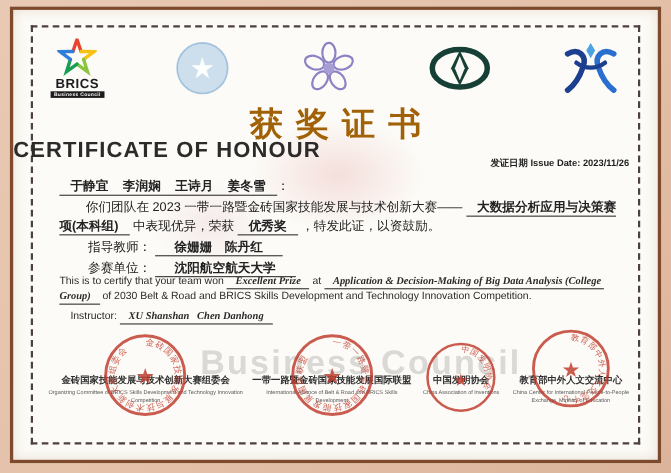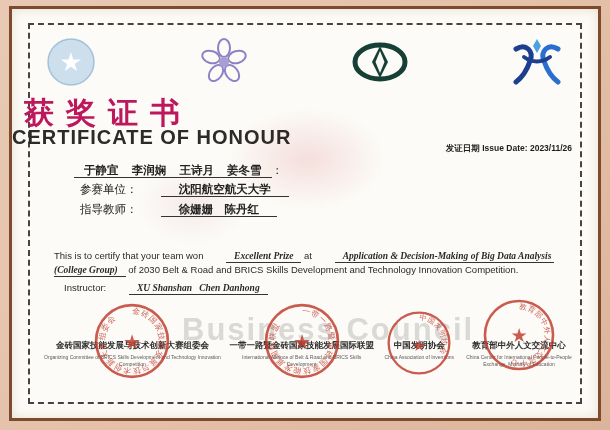--- a/index.html
+++ b/index.html
@@ -28,31 +28,31 @@
   .wm-text{position:absolute;left:170px;top:303px;font-size:31px;font-weight:800;
     color:rgba(170,170,170,.42);letter-spacing:2px;white-space:nowrap;}
   
   .logo-row{position:absolute;left:34px;right:34px;top:24px;height:58px;
     display:flex;align-items:center;justify-content:space-between;}
   .brics-logo{display:flex;flex-direction:column;align-items:center;line-height:1;}
   .brics-logo .word{font-size:12px;font-weight:800;letter-spacing:.5px;color:#1c1c1c;margin-top:1px;font-family:"Liberation Sans",sans-serif;}
   .brics-logo .sub{font-size:4.5px;font-weight:700;color:#f5f5f5;background:#1c1c1c;padding:1px 3px;margin-top:1px;letter-spacing:.3px;}
   .emblem{display:flex;align-items:center;justify-content:center;}
   
-  .title-cn{position:absolute;left:0;right:0;top:84px;text-align:left;
+  .title-cn{position:absolute;left:0;right:0;top:84px;text-align:center;
     font-family:"Liberation Serif",serif;font-weight:700;font-size:30px;letter-spacing:12px;
-    color:#be185d;text-indent:12px;}
+    color:#a16207;text-indent:12px;}
   .title-en{position:absolute;left:0;right:0;top:117px;text-align:left;
     font-size:20px;font-weight:700;color:#2d2a2a;letter-spacing:1px;}
   
   .meta{position:absolute;right:26px;top:133px;font-size:8.5px;font-weight:700;color:#1d1d1d;line-height:1.55;}
   .meta .row{white-space:nowrap;}
   
   .body-cn{position:absolute;left:42px;right:30px;top:153px;font-size:11.5px;color:#222;line-height:1.42;}
-  .u{border-bottom:1.2px solid #333;margin-left:20px;}
+  .u{border-bottom:1.2px solid #333;}
   .names-cn{font-weight:700;padding:0 10px 1px;word-spacing:10px;}
   .para-cn{margin-top:3px;text-indent:24px;}
   .val-cn{font-weight:700;padding:0 10px 1px;}
   .label-line{margin-top:3px;padding-left:26px;}
   .label-line .val-cn{padding:0 18px 1px;word-spacing:8px;}
   
   .body-en{position:absolute;left:42px;right:30px;top:238px;font-size:9.5px;color:#2a2a2a;line-height:1.5;}
   .en-names{font-family:"Liberation Serif",serif;font-style:italic;font-weight:700;
     padding:0 12px 1px;white-space:pre-wrap;}
   .val-en{font-family:Liberation Serif, serif;font-style:italic;font-weight:700;padding:0 8px 1px;white-space:pre-wrap;}
@@ -72,20 +72,31 @@
 <body>
 
 <div class="sheet">
   <div class="inner-border"></div>
 
   <div class="wm-blob1"></div>
   <div class="wm-blob2"></div>
   <div class="wm-text">Business Council</div>
 
   <div class="logo-row">
+    <div class="brics-logo">
+      <svg width="36" height="34" viewBox="0 0 40 36">
+        <polyline points="15.9,12.2 20,0 24.1,12.2" fill="none" stroke="#e8432c" stroke-width="3.4" stroke-linecap="round"></polyline>
+        <polyline points="24.1,12.2 37.1,12.4 26.7,20.2" fill="none" stroke="#f7c212" stroke-width="3.4" stroke-linecap="round"></polyline>
+        <polyline points="26.7,20.2 30.6,32.6 20,25" fill="none" stroke="#8bc540" stroke-width="3.4" stroke-linecap="round"></polyline>
+        <polyline points="20,25 9.4,32.6 13.3,20.2" fill="none" stroke="#199e54" stroke-width="3.4" stroke-linecap="round"></polyline>
+        <polyline points="13.3,20.2 2.9,12.4 15.9,12.2" fill="none" stroke="#2f7ed8" stroke-width="3.4" stroke-linecap="round"></polyline>
+      </svg>
+      <div class="word">BRICS</div>
+      <div class="sub">Business Council</div>
+    </div>
 
     <div class="emblem">
       <svg width="50" height="50" viewBox="0 0 50 50">
         <circle cx="25" cy="25" r="23" fill="rgba(165,200,230,.55)"></circle>
         <circle cx="25" cy="25" r="23" fill="none" stroke="rgba(120,165,205,.6)" stroke-width="1.5"></circle>
         <text x="25" y="34" text-anchor="middle" font-size="26" fill="rgba(255,255,255,.95)">★</text>
       </svg>
     </div>
 
     <div class="emblem">
@@ -126,27 +137,34 @@
     <div class="row">
       <span>发证日期  Issue Date:</span>
       <span>2023/11/26</span>
     </div>
   </div>
 
   <div class="body-cn">
     <div>
       <span class="u names-cn">于静宜 李润娴 王诗月 姜冬雪</span><span>：</span>
     </div>
+    <div class="para-cn">
+      <span>你们团队在 2023 一带一路暨金砖国家技能发展与技术创新大赛——</span>
+      <span class="u val-cn">大数据分析应用与决策赛项(本科组)</span>
+      <span>中表现优异，荣获</span>
+      <span class="u val-cn">优秀奖</span>
+      <span>，特发此证，以资鼓励。</span>
+    </div>
+    <div class="label-line">
+      <span>指导教师：</span>
+      <span class="u val-cn">徐姗姗 陈丹红</span>
+    </div>
     <div class="label-line">
       <span>参赛单位：</span>
       <span class="u val-cn">沈阳航空航天大学</span>
-    </div>
-    <div class="label-line">
-      <span>指导教师：</span>
-      <span class="u val-cn">徐姗姗 陈丹红</span>
     </div>
   </div>
 
   <div class="body-en">
     <div class="en-line">
       <span>This is to certify that your team won</span>
       <span class="u val-en">Excellent Prize</span>
       <span>at</span>
       <span class="u val-en">Application &amp; Decision-Making of Big Data Analysis (College Group)</span>
       <span>of 2030</span>

